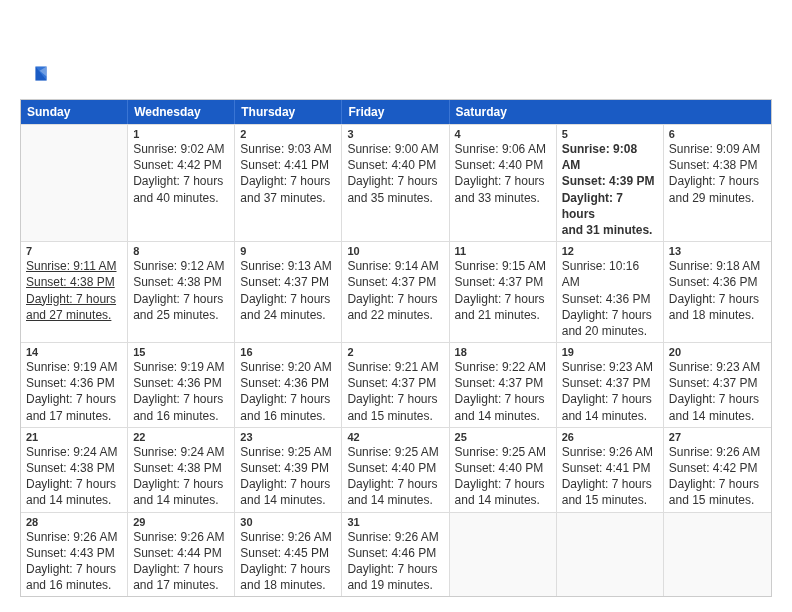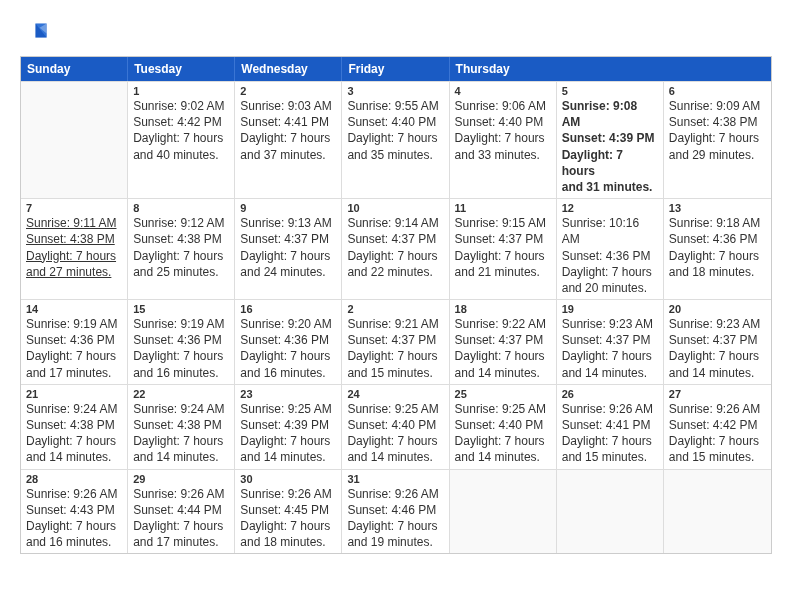--- a/index.html
+++ b/index.html
@@ -9,20 +9,21 @@
       width: 792px;
       height: 612px;
       overflow: hidden;
     }
     .page {
       width: 792px;
       height: 536px;
       padding: 18px 20px 19px 20px;
       display: flex;
       flex-direction: column;
+      margin-top: 43px;
     }
     .header {
       display: flex;
       justify-content: space-between;
       align-items: flex-start;
       margin-bottom: 10px;
     }
     .logo {
       display: flex;
       align-items: center;
@@ -128,45 +129,45 @@
     </div>
     <div class="title-block">
       <div class="month-title"></div>
       <div class="subtitle"></div>
     </div>
   </div>
 
   <div class="calendar">
     <div class="cal-header">
     <div class="cal-header-cell">Sunday</div>
-        <div class="cal-header-cell">Tuesday</div>
         <div class="cal-header-cell">Wednesday</div>
+        <div class="cal-header-cell">Thursday</div>
         <div class="cal-header-cell">Friday</div>
-        <div class="cal-header-cell">Thursday</div>
+        <div class="cal-header-cell">Saturday</div>
       </div>
     <div class="cal-body">
     <div class="cal-row">
           <div class="cal-cell empty"></div>
           <div class="cal-cell">
             <div class="day-num">1</div>
             <div class="day-info" style="white-space: pre-line;">Sunrise: 9:02 AM
 Sunset: 4:42 PM
 Daylight: 7 hours
 and 40 minutes.</div>
           </div>
           <div class="cal-cell">
             <div class="day-num">2</div>
             <div class="day-info" style="white-space: pre-line;">Sunrise: 9:03 AM
 Sunset: 4:41 PM
 Daylight: 7 hours
 and 37 minutes.</div>
           </div>
           <div class="cal-cell">
             <div class="day-num">3</div>
-            <div class="day-info" style="white-space: pre-line;">Sunrise: 9:55 AM
+            <div class="day-info" style="white-space: pre-line;">Sunrise: 9:00 AM
 Sunset: 4:40 PM
 Daylight: 7 hours
 and 35 minutes.</div>
           </div>
           <div class="cal-cell">
             <div class="day-num">4</div>
             <div class="day-info" style="white-space: pre-line;">Sunrise: 9:06 AM
 Sunset: 4:40 PM
 Daylight: 7 hours
 and 33 minutes.</div>
@@ -304,21 +305,21 @@
 and 14 minutes.</div>
           </div>
           <div class="cal-cell">
             <div class="day-num">23</div>
             <div class="day-info" style="white-space: pre-line;">Sunrise: 9:25 AM
 Sunset: 4:39 PM
 Daylight: 7 hours
 and 14 minutes.</div>
           </div>
           <div class="cal-cell">
-            <div class="day-num">24</div>
+            <div class="day-num">42</div>
             <div class="day-info" style="white-space: pre-line;">Sunrise: 9:25 AM
 Sunset: 4:40 PM
 Daylight: 7 hours
 and 14 minutes.</div>
           </div>
           <div class="cal-cell">
             <div class="day-num">25</div>
             <div class="day-info" style="white-space: pre-line;">Sunrise: 9:25 AM
 Sunset: 4:40 PM
 Daylight: 7 hours

